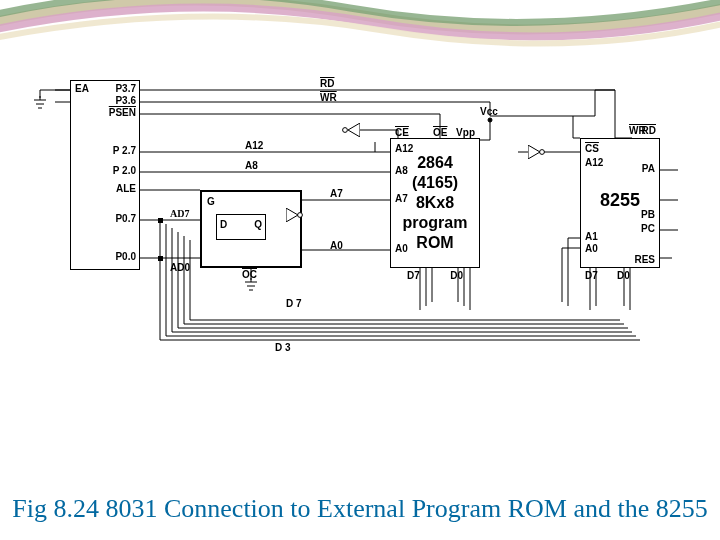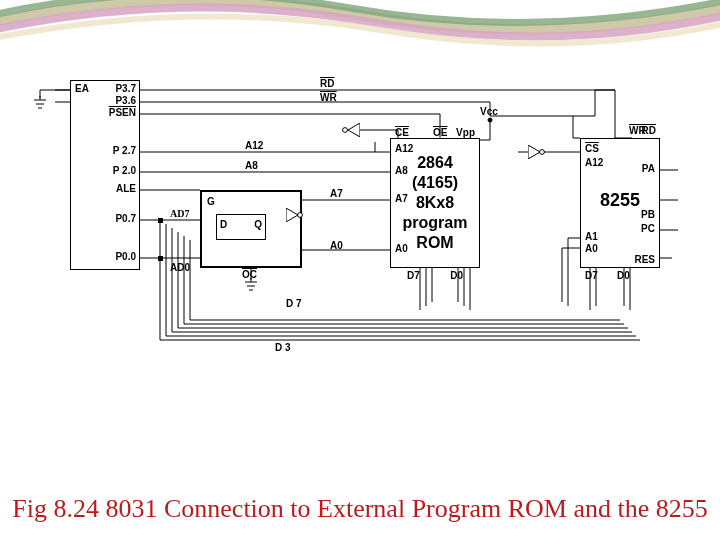--- a/index.html
+++ b/index.html
@@ -22,21 +22,21 @@
     pointer-events: none;
   }
   .swoosh svg { width: 100%; height: 100%; display: block; }
   
   .caption {
     position: absolute;
     left: 0; right: 0; bottom: 16px;
     text-align: center;
     font-family: "Times New Roman", serif;
     font-size: 26px;
-    color: #b91c1c;
+    color: #0369a1;
   }
   
   .diagram {
     position: absolute;
     left: 20px; top: 80px;
     width: 680px; height: 360px;
   }
   .diagram svg { position: absolute; left: 0; top: 0; }
   .block {
     position: absolute;

